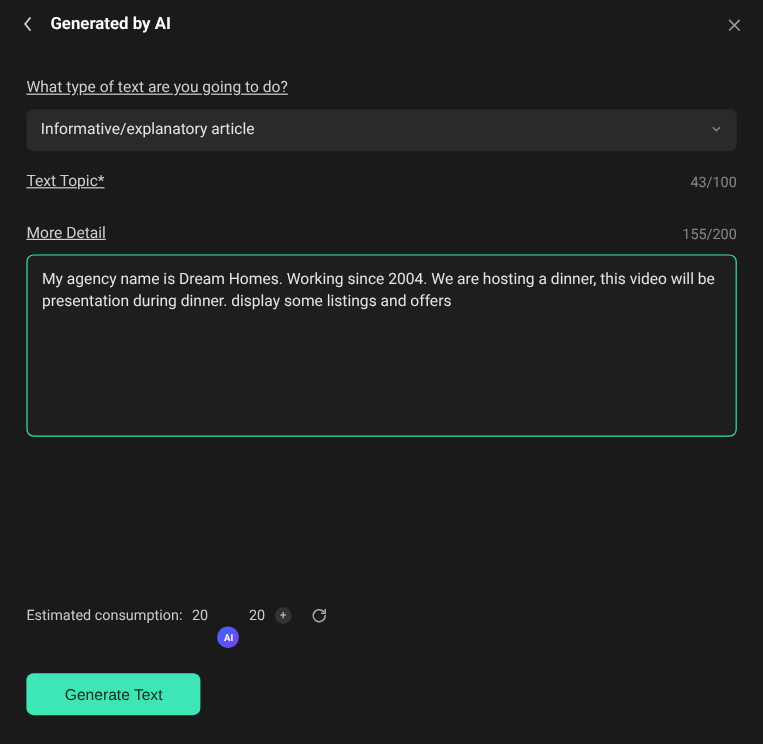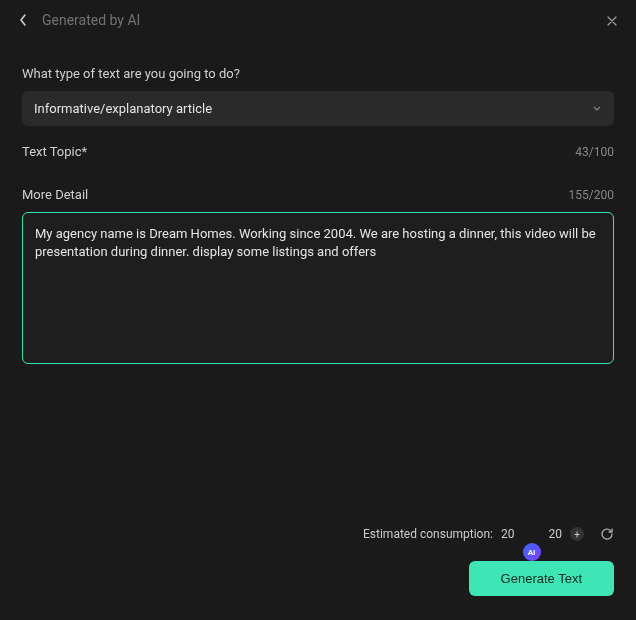--- a/index.html
+++ b/index.html
@@ -24,22 +24,22 @@
       position: relative;
     }
     .back-btn {
       cursor: pointer;
       display: flex;
       align-items: center;
       margin-right: 14px;
     }
     .title {
       font-size: 14px;
-      font-weight: 400;
-      color: #737373;
+      font-weight: 700;
+      color: #ffffff;
     }
     .close-btn {
       position: absolute;
       right: 18px;
       top: 12px;
       cursor: pointer;
       color: #999;
     }
     .content {
       padding: 18px 22px 0 22px;
@@ -53,20 +53,21 @@
       align-items: center;
       margin-bottom: 10px;
       margin-top: 18px;
     }
     .label-row:first-child {
       margin-top: 8px;
     }
     .label {
       font-size: 13px;
       color: #d0d0d0;
+      text-decoration: underline;
     }
     .counter {
       font-size: 12px;
       color: #888;
     }
     .select-wrap {
       background: #2a2a2a;
       border-radius: 6px;
       padding: 10px 12px;
       font-size: 13px;
@@ -100,22 +101,22 @@
       height: 152px;
       resize: none;
       outline: none;
       font-family: inherit;
       line-height: 1.4;
     }
     .footer {
       padding: 14px 22px 24px 22px;
       display: flex;
       flex-direction: column;
-      align-items: flex-end;
-      gap: 0;
+      align-items: flex-start;
+      gap: 21px;
     }
     .consumption-row {
       display: flex;
       align-items: center;
       gap: 8px;
       font-size: 12px;
       color: #ccc;
     }
     .ai-badge {
       width: 18px;

